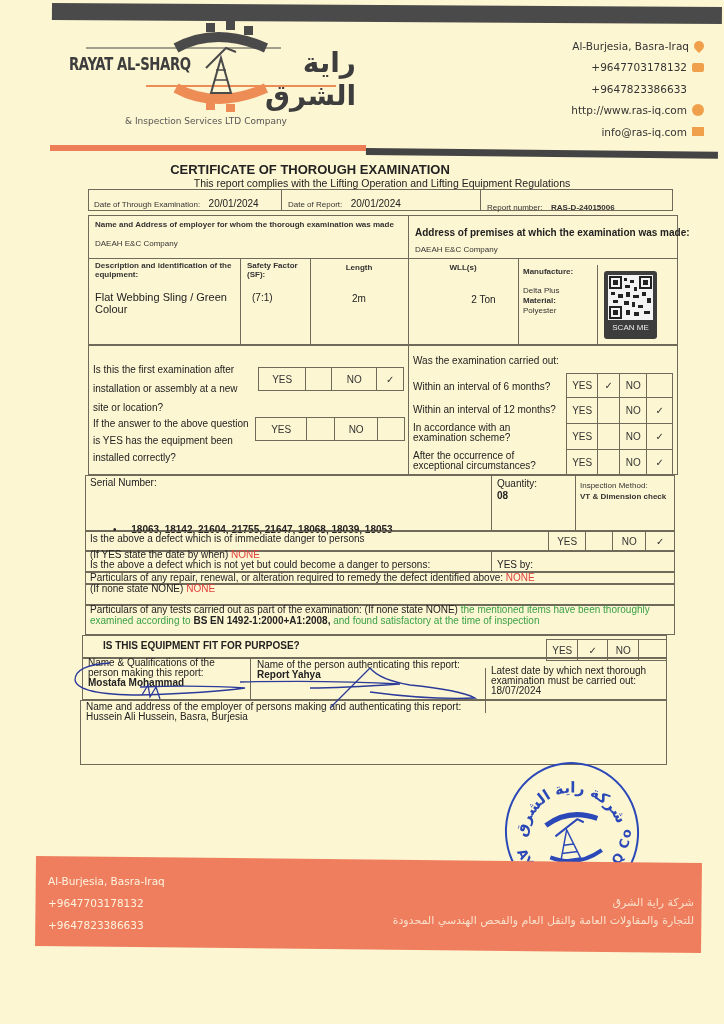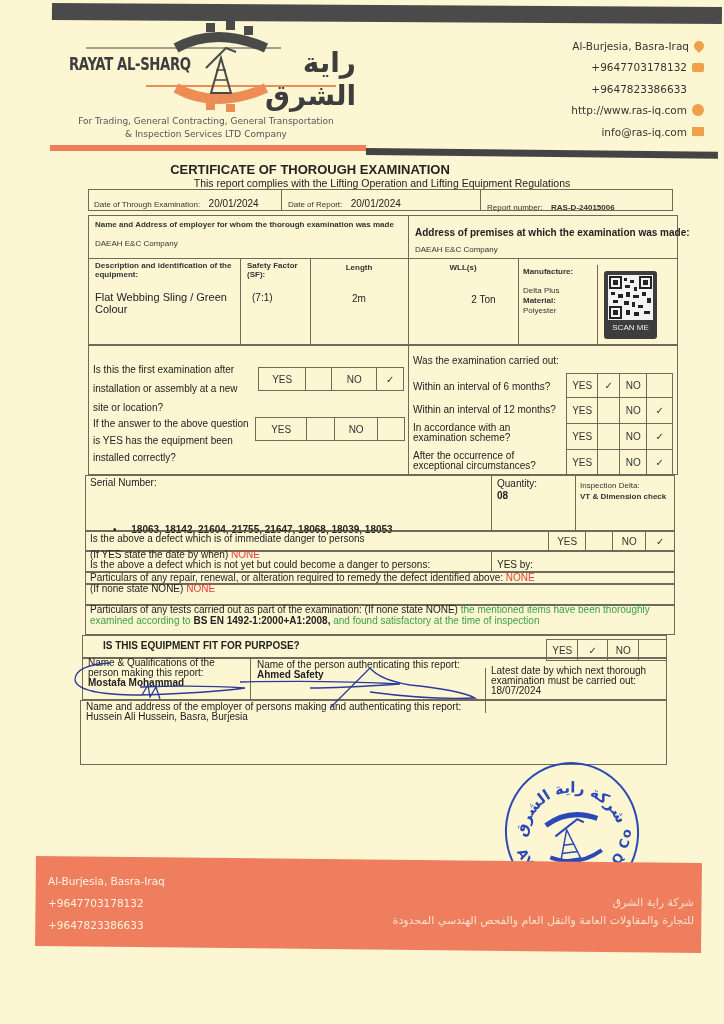--- a/index.html
+++ b/index.html
@@ -76,21 +76,20 @@
     <rect x="160" y="86" width="9" height="8" fill="#ee8c56"></rect>
     <line x1="80" y1="68" x2="270" y2="68" stroke="#ee8c56" stroke-width="2"></line>
     <path d="M140 50 L160 30 L170 34 M145 75 L155 40 L165 75 Z" stroke="#4a4a4a" stroke-width="2" fill="none"></path>
     <line x1="148" y1="62" x2="162" y2="62" stroke="#4a4a4a" stroke-width="1.5"></line>
     <line x1="150" y1="52" x2="160" y2="52" stroke="#4a4a4a" stroke-width="1.5"></line>
   </svg>
   <div class="logo-en">RAYAT AL-SHARQ</div>
   <div class="logo-ar">راية الشرق</div>
 </div>
 <div class="tagline">
-  <div>For Trading, General Contracting, General Transportation</div>
   <div>&amp; Inspection Services LTD Company</div>
 </div>
 
 <div class="contact">
   <div class="contact-row">
     <span>Al-Burjesia, Basra-Iraq</span>
     <span class="contact-icon ci-pin"></span>
   </div>
   <div class="contact-row">
     <span>+9647703178132</span>
@@ -242,21 +241,21 @@
 <div class="t" style="left:85px; top:475px; width:590px; height:56px;"></div>
 <div class="line vl" style="left:491px; top:475px; height:56px;"></div>
 <div class="line vl" style="left:575px; top:475px; height:56px;"></div>
 <div class="abs s9" style="left:90px; top:477px;">Serial Number:</div>
 <div class="abs s9 b" style="left:113px; top:490px;margin-top:34px;">
   <span style="margin-right:12px; font-weight:normal;">•</span>
   <span>18063, 18142, 21604, 21755, 21647, 18068, 18039, 18053</span>
 </div>
 <div class="abs s9" style="left:497px; top:478px;">Quantity:</div>
 <div class="abs s9 b" style="left:497px; top:490px;">08</div>
-<div class="abs lbl" style="left:580px; top:481px;">Inspection Delta:</div>
+<div class="abs lbl" style="left:580px; top:481px;">Inspection Method:</div>
 <div class="abs lbl b" style="left:580px; top:492px; width:92px; line-height:10px;">VT &amp; Dimension check</div>
 
 <div class="t" style="left:85px; top:531px; width:590px; height:20px;"></div>
 <div class="abs s9" style="left:90px; top:533px;">Is the above a defect which is of immediate danger to persons</div>
 <div class="ynbox" style="left:548px; top:531px; width:127px; height:20px;">
   <div style="width:38px;">YES</div>
   <div style="width:27px;" class="chk"></div>
   <div style="width:34px;">NO</div>
   <div style="width:28px;" class="chk">✓</div>
 </div>
@@ -306,21 +305,21 @@
 
 <div class="t" style="left:82px; top:658px; width:585px; height:42px;"></div>
 <div class="line vl" style="left:250px; top:658px; height:42px;"></div>
 <div class="line vl" style="left:485px; top:668px; height:45px;"></div>
 <div class="abs s9" style="left:88px; top:658px; width:150px; line-height:10px;">
   <div>Name &amp; Qualifications of the person making this report:</div>
   <div class="b">Mostafa Mohammad</div>
 </div>
 <div class="abs s9" style="left:257px; top:660px; width:220px; line-height:10px;">
   <div>Name of the person authenticating this report:</div>
-  <div class="b">Ahmed Safety</div>
+  <div class="b">Report Yahya</div>
 </div>
 <div class="abs s9" style="left:491px; top:666px; width:175px; line-height:10px;">
   <div>Latest date by which next thorough examination must be carried out:</div>
   <div>18/07/2024</div>
 </div>
 
 <div class="t" style="left:80px; top:700px; width:587px; height:65px;"></div>
 <div class="abs s9" style="left:86px; top:702px; line-height:10px;">
   <div>Name and address of the employer of persons making and authenticating this report:</div>
   <div>Hussein Ali Hussein, Basra, Burjesia</div>

